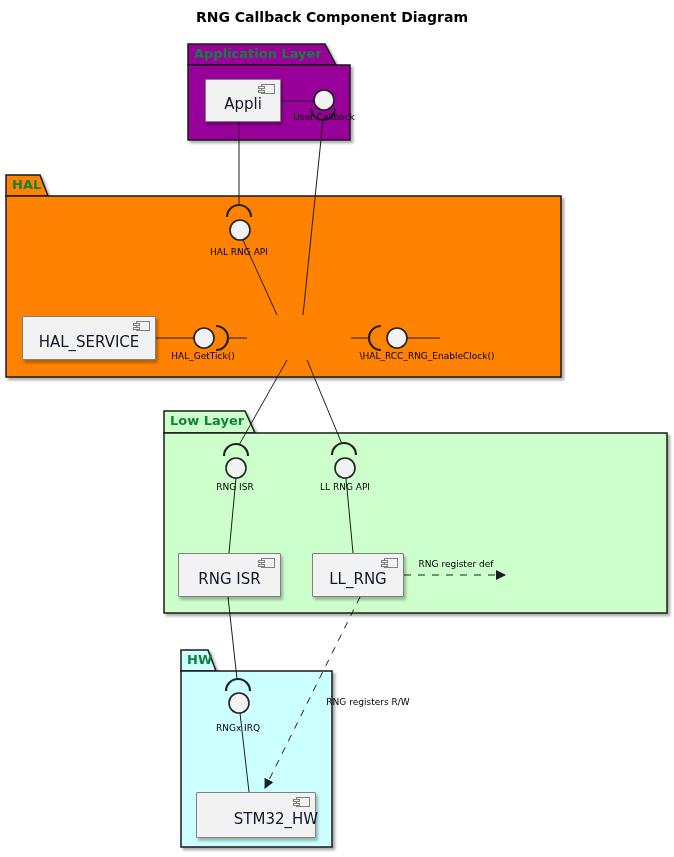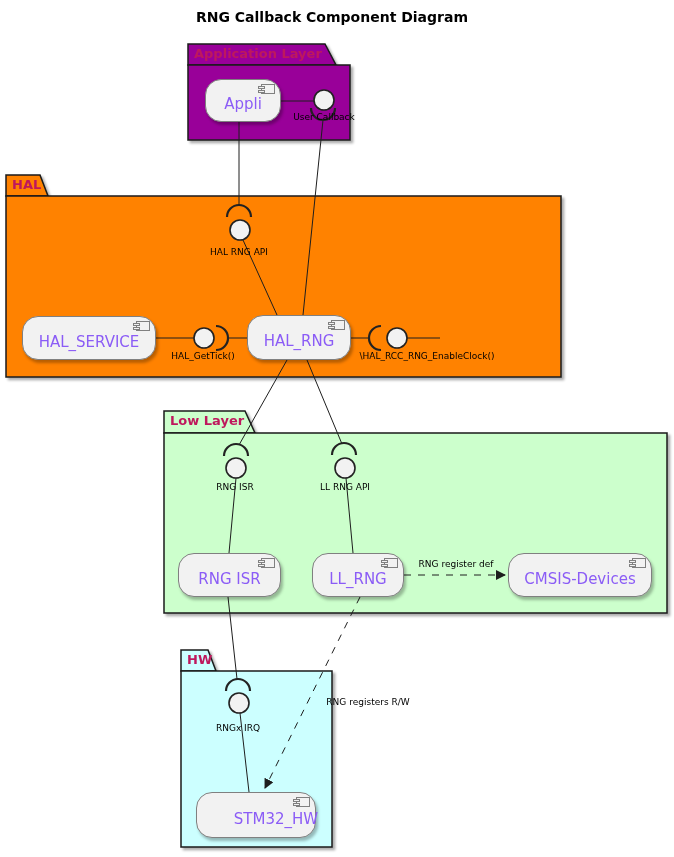--- a/index.html
+++ b/index.html
@@ -1,25 +1,25 @@
 <!DOCTYPE html>
 <html><head>
 <meta charset="utf-8">
 <style>
   html,body{margin:0;padding:0;background:#ffffff;}
   .canvas{position:relative;width:674px;height:857px;background:#ffffff;
           font-family:"DejaVu Sans","Liberation Sans",sans-serif;overflow:hidden;}
   svg.layer{position:absolute;left:0;top:0;width:674px;height:857px;}
   .title{position:absolute;top:9px;left:0;width:664px;text-align:center;
          font-size:14px;font-weight:bold;color:#000;}
-  .pkg-label{position:absolute;font-size:13px;font-weight:bold;color:#be185d;white-space:nowrap;}
+  .pkg-label{position:absolute;font-size:13px;font-weight:bold;color:#15803d;white-space:nowrap;}
   .if-label{position:absolute;font-size:9px;color:#000;transform:translateX(-50%);white-space:nowrap;}
-  .comp{position:absolute;background:#F2F2F2;border:1px solid #808080;border-radius:16px;
+  .comp{position:absolute;background:#F2F2F2;border:1px solid #808080;border-radius:1px;
         box-shadow:2px 3px 3px rgba(0,0,0,0.28);display:flex;align-items:center;justify-content:center;
-        font-size:15px;color:#8b5cf6;box-sizing:border-box;padding-top:7px;}
+        font-size:15px;color:#0f172a;box-sizing:border-box;padding-top:7px;}
   .comp-label{white-space:nowrap;}
   .comp-icon{position:absolute;top:4px;right:5px;width:14px;height:10px;border:1px solid #808080;
              box-sizing:border-box;}
   .comp-icon span{position:absolute;left:-4px;width:7px;height:3px;border:1px solid #808080;
                   background:#F2F2F2;box-sizing:border-box;display:block;}
   .comp-icon .b1{top:1px;} .comp-icon .b2{top:5px;}
   
   .pkg-purple{fill:#990099;stroke:#1A1A1A;stroke-width:1.5;}
   .pkg-orange{fill:#FF8200;stroke:#1A1A1A;stroke-width:1.5;}
   .pkg-green{fill:#CCFFCC;stroke:#1A1A1A;stroke-width:1.5;}
@@ -110,47 +110,33 @@
       </span>
     <span class="comp-label">Appli</span>
   </div>
   <div class="comp" style="left:22px;top:316px;width:134px;height:44px;">
     <span class="comp-icon">
         <span class="b1"></span>
         <span class="b2"></span>
       </span>
     <span class="comp-label">HAL_SERVICE</span>
   </div>
-  <div class="comp" style="left:247px;top:315px;width:104px;height:45px;">
-    <span class="comp-icon">
-        <span class="b1"></span>
-        <span class="b2"></span>
-      </span>
-    <span class="comp-label">HAL_RNG</span>
-  </div>
   <div class="comp" style="left:178px;top:553px;width:103px;height:44px;">
     <span class="comp-icon">
         <span class="b1"></span>
         <span class="b2"></span>
       </span>
     <span class="comp-label">RNG ISR</span>
   </div>
   <div class="comp" style="left:312px;top:553px;width:92px;height:44px;">
     <span class="comp-icon">
         <span class="b1"></span>
         <span class="b2"></span>
       </span>
     <span class="comp-label">LL_RNG</span>
-  </div>
-  <div class="comp" style="left:508px;top:553px;width:144px;height:44px;">
-    <span class="comp-icon">
-        <span class="b1"></span>
-        <span class="b2"></span>
-      </span>
-    <span class="comp-label">CMSIS-Devices</span>
   </div>
   <div class="comp" style="left:196px;top:792px;width:120px;height:46px;padding-left:40px;">
     <span class="comp-icon">
         <span class="b1"></span>
         <span class="b2"></span>
       </span>
     <span class="comp-label">STM32_HW</span>
   </div>
 
   <div class="if-label" style="left:324px;top:112px;">User Callback</div>

